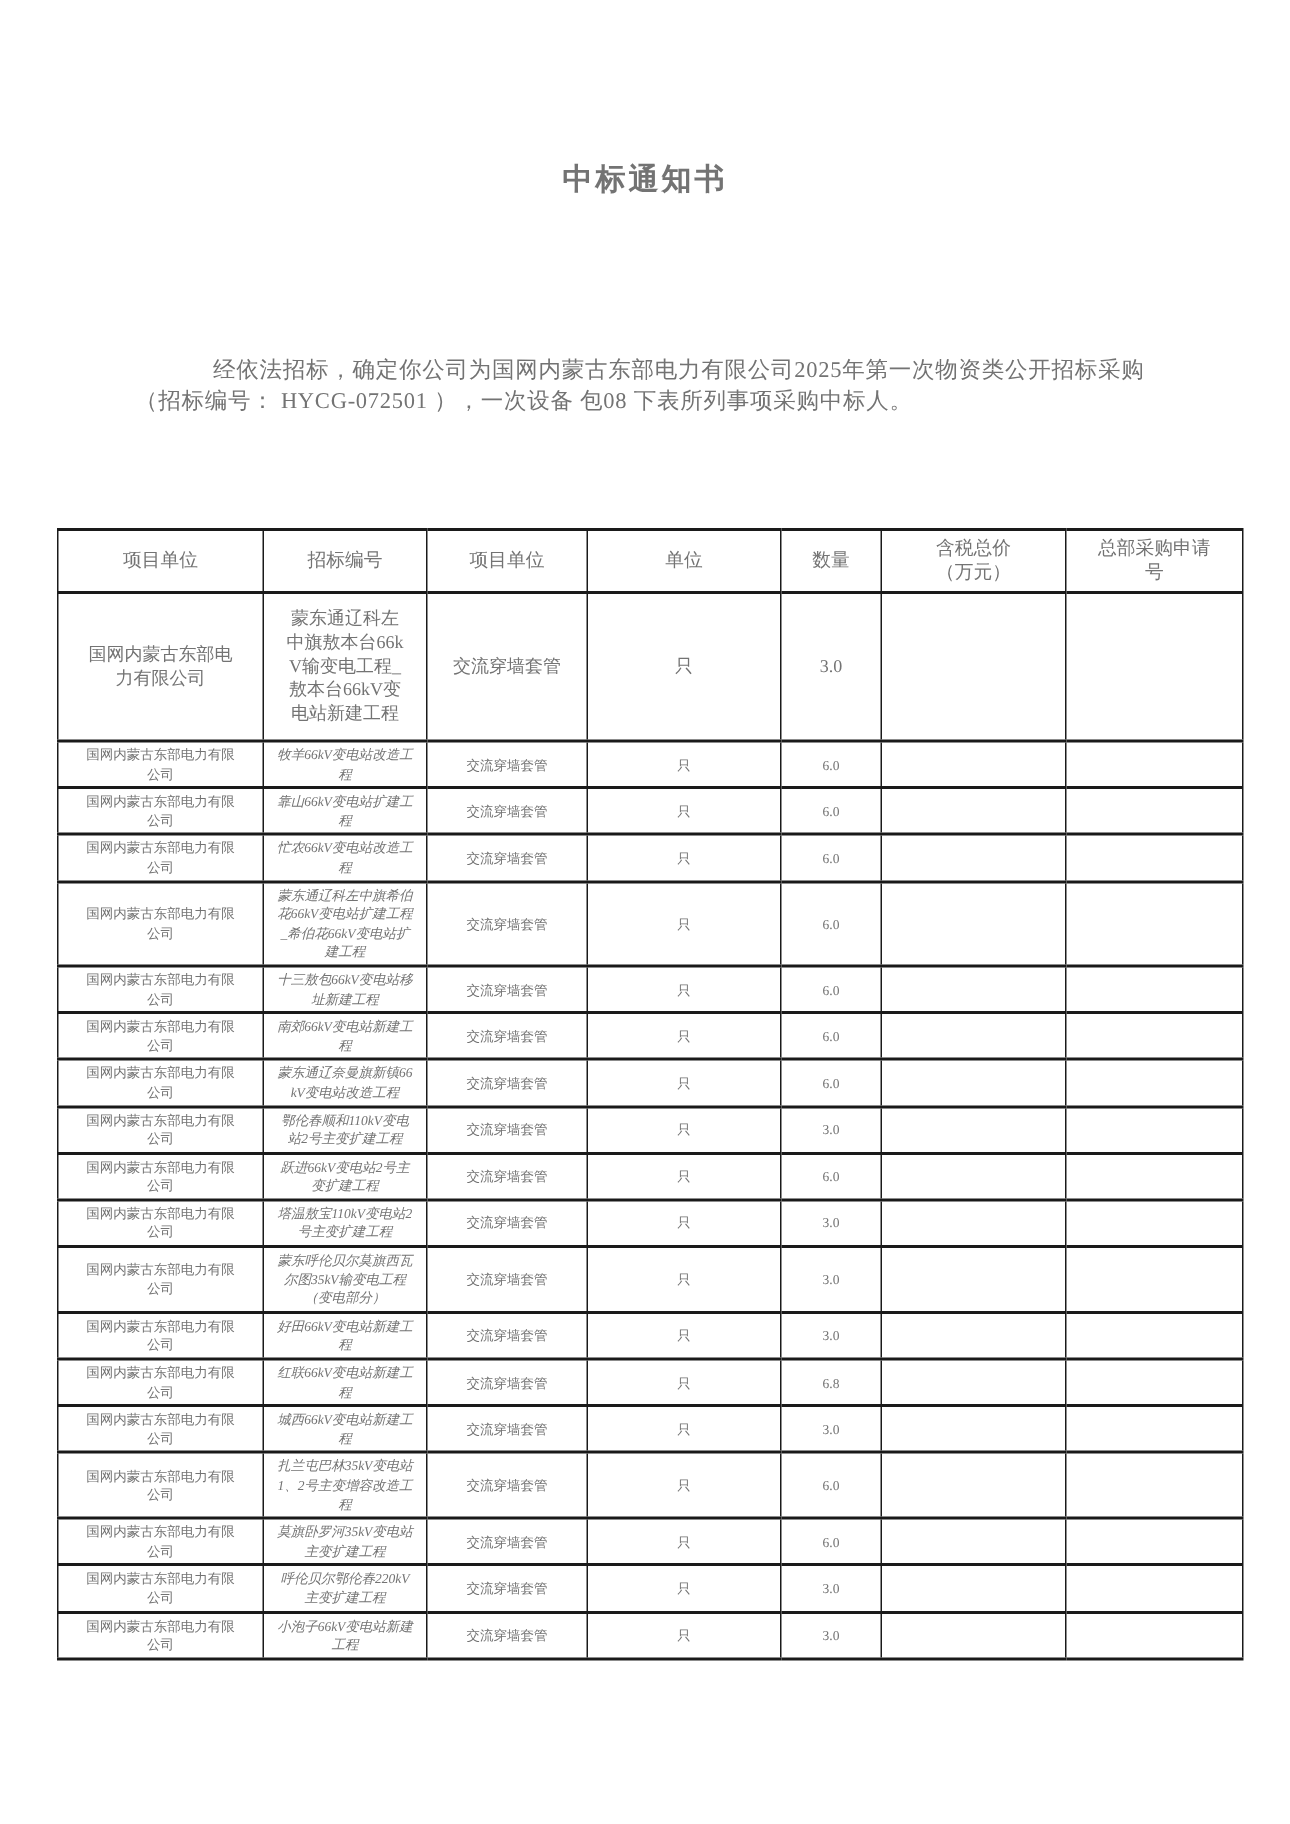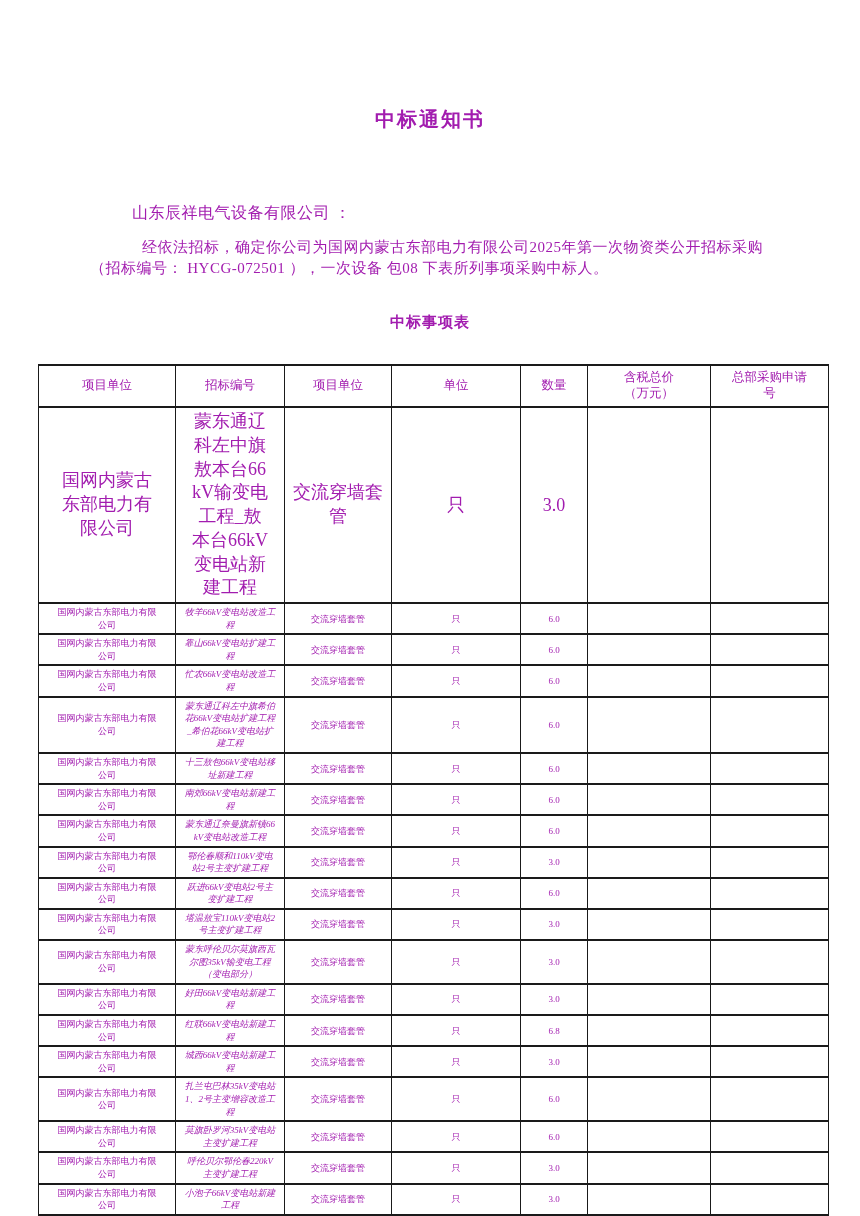--- a/index.html
+++ b/index.html
@@ -1,68 +1,66 @@
 <!DOCTYPE html>
 <html><head>
 <meta charset="utf-8">
 <style>
   html,body{margin:0;padding:0;background:#ffffff;}
   .page{
     position:relative;width:860px;height:1216px;background:#ffffff;
-    font-family:"Liberation Serif","DejaVu Serif",serif;color:#a21caf;
+    font-family:"Liberation Serif","DejaVu Serif",serif;color:#737373;
     overflow:hidden;margin:0 auto;
   }
   .doc-title{
     position:absolute;top:106px;left:0;width:100%;text-align:center;
     font-size:20px;font-weight:bold;letter-spacing:2px;
   }
   .recipient{
     position:absolute;top:203px;left:132px;font-size:16px;letter-spacing:0.5px;
   }
   .body-par{
     position:absolute;top:237px;left:90px;width:673px;margin:0;
     font-size:15px;line-height:21px;text-align:justify;text-indent:52px;
     letter-spacing:0.5px;
   }
   .tbl-title{
     position:absolute;top:313px;left:0;width:100%;text-align:center;
     font-size:15px;font-weight:bold;letter-spacing:1px;
   }
   table.award{
-    position:absolute;top:364px;left:38px;width:790px;
+    position:absolute;top:352px;left:38px;width:790px;
     border-collapse:collapse;table-layout:fixed;
   }
   table.award th, table.award td{
     border:1px solid #1a1a1a;border-top-width:2px;border-bottom-width:2px;
     text-align:center;vertical-align:middle;padding:2px;overflow:hidden;
     font-weight:normal;word-break:break-all;
   }
   thead th{height:36px;font-size:12.5px;line-height:1.25;border-bottom-width:3px;border-top-width:2px;}
-  .row-large td{height:93px;font-size:18px;line-height:1.32;}
+  .row-large td{height:93px;font-size:12px;line-height:1.32;}
   .row-small td{font-size:9px;line-height:1.4;padding:3px 2px;}
   .cw{display:inline-block;vertical-align:middle;}
   thead th.c5 .cw{max-width:56px;}
   thead th.c6 .cw{max-width:81px;}
   .row-large td.c0 .cw{max-width:103px;}
   .row-large td.c1 .cw{max-width:80px;}
   .row-small td.c0 .cw{max-width:100px;}
   .row-small td.c1 .cw{max-width:92px;font-style:italic;}
 </style>
 </head>
 <body>
 
 <div class="page">
 
   <div class="doc-title">中标通知书</div>
 
-  <div class="recipient">山东辰祥电气设备有限公司 ：</div>
 
   <p class="body-par">经依法招标，确定你公司为国网内蒙古东部电力有限公司2025年第一次物资类公开招标采购（招标编号： HYCG-072501 ），一次设备 包08 下表所列事项采购中标人。</p>
 
-  <div class="tbl-title">中标事项表</div>
 
   <table class="award">
     <colgroup>
         <col style="width: 137px;">
         <col style="width: 109px;">
         <col style="width: 107px;">
         <col style="width: 129px;">
         <col style="width: 67px;">
         <col style="width: 123px;">
         <col style="width: 118px;">

